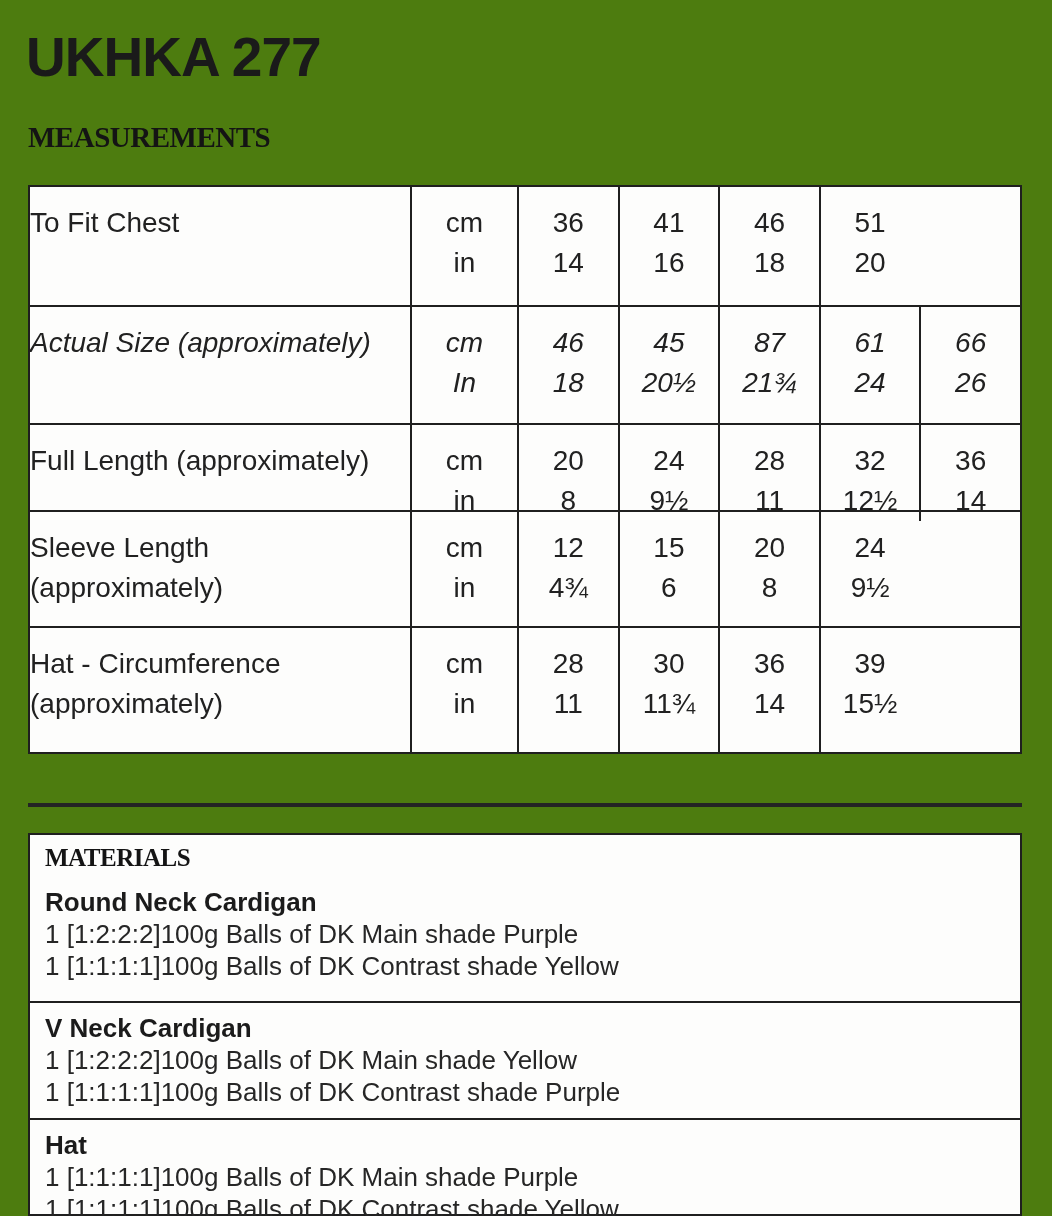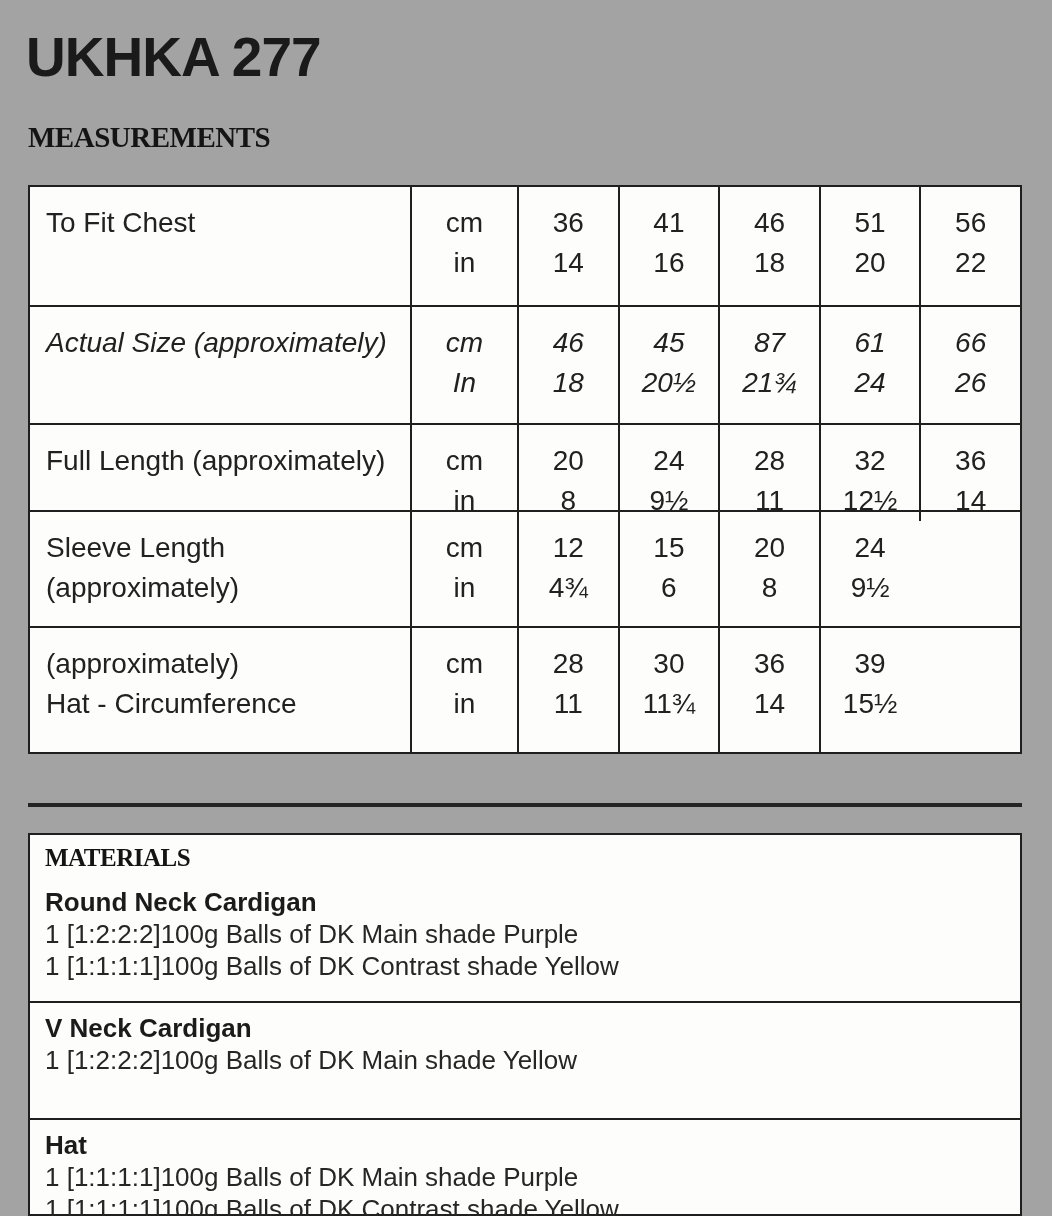--- a/index.html
+++ b/index.html
@@ -6,21 +6,21 @@
   body{
     width:1052px;height:1216px;
     background:#ffffff;
     font-family:"Liberation Sans", sans-serif;
     color:#1e1e1e;
     position:relative;
     overflow:hidden;
   }
   .page{
     position:absolute;inset:0;
-    background:#a3a3a3;
+    background:#4d7c0f;
   }
   .title{
     position:absolute;left:26px;top:30px;
     font-size:55px;font-weight:bold;line-height:1;
     letter-spacing:-1px;color:#1a1a1a;
     margin:0;
   }
   .m-head{
     position:absolute;left:28px;top:123px;
     font-family:"Liberation Serif", serif;
@@ -45,21 +45,21 @@
     box-sizing:border-box;
     padding-top:16px;
     font-size:28px;
     line-height:40px;
     text-align:center;
     color:#212121;
   }
   .cell + .cell{border-left:2px solid #1f1f1f;}
   .cell.lab{
     text-align:left;
-    padding-left:16px;
+    padding-left:0;
     padding-right:8px;
   }
   
   .rule{
     position:absolute;left:28px;top:803px;width:994px;height:4px;
     background:#242424;
   }
   
   .materials{
     position:absolute;left:28px;top:833px;width:994px;height:383px;
@@ -115,24 +115,20 @@
           <div>16</div>
         </div>
         <div class="cell val">
           <div>46</div>
           <div>18</div>
         </div>
         <div class="cell val">
           <div>51</div>
           <div>20</div>
         </div>
-        <div class="cell val">
-          <div>56</div>
-          <div>22</div>
-        </div>
       </div>
       <div class="trow" style="height: 118px; font-style: italic;">
         <div class="cell lab">
           <div>Actual Size (approximately)</div>
         </div>
         <div class="cell unit">
           <div>cm</div>
           <div>In</div>
         </div>
         <div class="cell val">
@@ -205,22 +201,22 @@
           <div>20</div>
           <div>8</div>
         </div>
         <div class="cell val">
           <div>24</div>
           <div>9½</div>
         </div>
       </div>
       <div class="trow" style="height: 126px;">
         <div class="cell lab">
+          <div>Hat - Circumference</div>
           <div>(approximately)</div>
-          <div>Hat - Circumference</div>
         </div>
         <div class="cell unit">
           <div>cm</div>
           <div>in</div>
         </div>
         <div class="cell val">
           <div>28</div>
           <div>11</div>
         </div>
         <div class="cell val">
@@ -243,20 +239,21 @@
   <div class="materials" id="materials">
       <div class="msec" style="height: 166px;">
         <div class="mat-head">MATERIALS</div>
         <div class="sec-title">Round Neck Cardigan</div>
         <div class="sec-line">1 [1:2:2:2]100g Balls of DK Main shade Purple</div>
         <div class="sec-line">1 [1:1:1:1]100g Balls of DK Contrast shade Yellow</div>
       </div>
       <div class="msec" style="height: 117px;">
         <div class="sec-title">V Neck Cardigan</div>
         <div class="sec-line">1 [1:2:2:2]100g Balls of DK Main shade Yellow</div>
+        <div class="sec-line">1 [1:1:1:1]100g Balls of DK Contrast shade Purple</div>
       </div>
       <div class="msec">
         <div class="sec-title">Hat</div>
         <div class="sec-line">1 [1:1:1:1]100g Balls of DK Main shade Purple</div>
         <div class="sec-line">1 [1:1:1:1]100g Balls of DK Contrast shade Yellow</div>
       </div>
     </div>
 
 </div>
 

